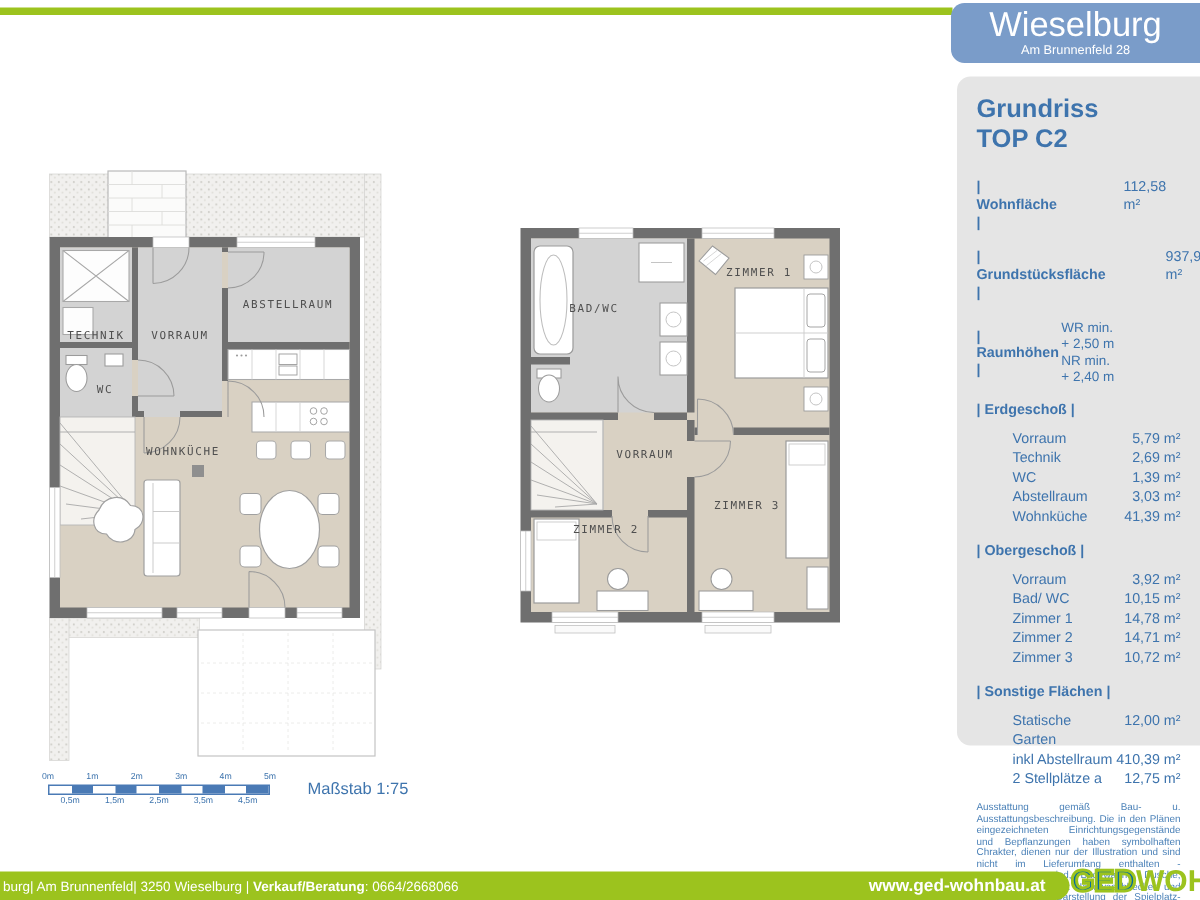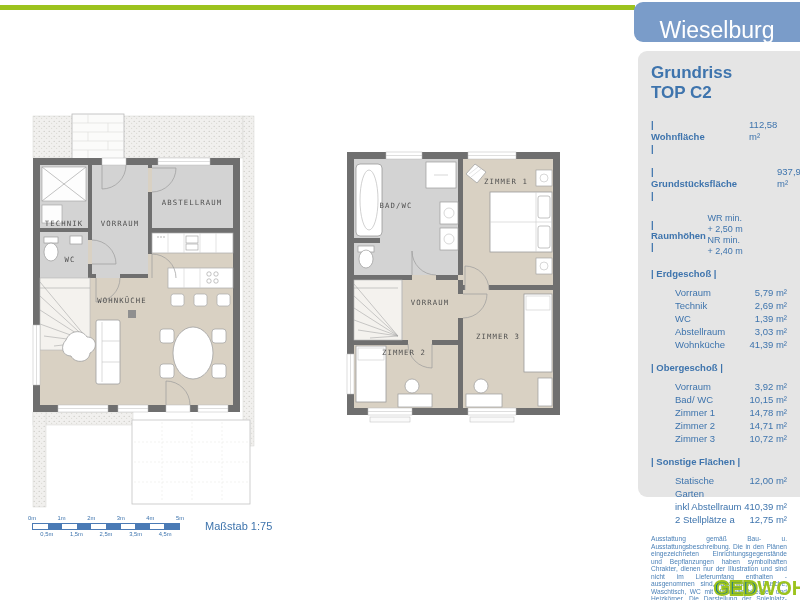--- a/index.html
+++ b/index.html
@@ -2,21 +2,21 @@
 <html><head>
 <meta charset="utf-8">
 <style>
   html,body{margin:0;padding:0;background:#fff;}
   .page{position:relative;width:800px;height:600px;background:#fff;overflow:hidden;
         font-family:"Liberation Sans",sans-serif;}
   
   .top-line{position:absolute;left:0;top:5px;width:635px;height:5px;background:#9cc31e;}
   .header-box{position:absolute;left:634px;top:2px;width:166px;height:40px;background:#7a9cc9;
               border-radius:9px 0 0 9px;color:#fff;text-align:center;}
-  .header-title{font-size:23px;line-height:25px;margin-top:16px;}
+  .header-title{font-size:23px;line-height:25px;margin-top:2px;}
   .header-sub{font-size:8.5px;line-height:9px;}
   
   .sidebar{position:absolute;left:638px;top:51px;width:162px;height:446px;background:#e5e5e5;
            border-radius:9px 0 0 9px;box-sizing:border-box;padding:10px 13px 8px 13px;color:#3e74ad;}
   .sb-title{font-size:17px;font-weight:bold;line-height:20px;margin:2px 0 16px 0;}
   .sb-row{display:flex;justify-content:space-between;font-size:9.5px;line-height:12px;}
   .sb-summary .sb-row{margin-bottom:11px;gap:40px;}
   .sb-label{font-weight:bold;}
   .raum-block{display:flex;justify-content:space-between;font-size:9.5px;margin-bottom:2px;align-items:center;}
   .raum-col{width:92px;}
@@ -415,17 +415,23 @@
       </div>
         <div class="sb-row">
         <span>2 Stellplätze a</span>
         <span>12,75 m²</span>
       </div>
       </div>
 
     <div class="sb-disclaimer">Ausstattung gemäß Bau- u. Ausstattungsbeschreibung. Die in den Plänen eingezeichneten Einrichtungsgegenstände und Bepflanzungen haben symbolhaften Chrakter, dienen nur der Illustration und sind nicht im Lieferumfang enthalten - ausgenommen sind, Badewanne, Dusche, Waschtisch, WC mit Handwaschbecken und Heizkörper. Die Darstellung der Spielplatz- und Außengestaltung ist ebenfalls symbolhaft. Druck- u. Satzfehler, Irrtümer, Änderung der Küchenmaße und - aufteilung sind vorbehalten. Statische und bauphysikalische Details sind nicht Planinhalt. Alle Flächen- u. Höhenangaben sind Circa-Angaben, basieren auf dem derzeitigen Planungsstand, können aufgrund der Detail- u. Ausführungsplanung abgeändert werden sowie aufgrund von Bautoleranzen geringfügig abweichen. Haustechniksymbole und Sanitärkeramik sind nicht maßgenau und definieren nur die grundsätzliche Lage. Für Möbeleinbauten sind Naturmaße zu nehmen. Maßgeblich ist in jedem Fall der Kaufvertrag.</div>
   </aside>
 
+  <div class="footer-bar">
+    <span class="f-left">
+      <span>burg| Am Brunnenfeld|  3250 Wieselburg | </span><b>Verkauf/Beratung</b><span>: 0664/2668066</span>
+    </span>
+    <span class="f-site">www.ged-wohnbau.at</span>
+  </div>
   <div class="logo">
     <span class="logo-ged">GED</span><span class="logo-wohn">WOHNBAU</span>
   </div>
 
 </div>
 
 </body></html>

